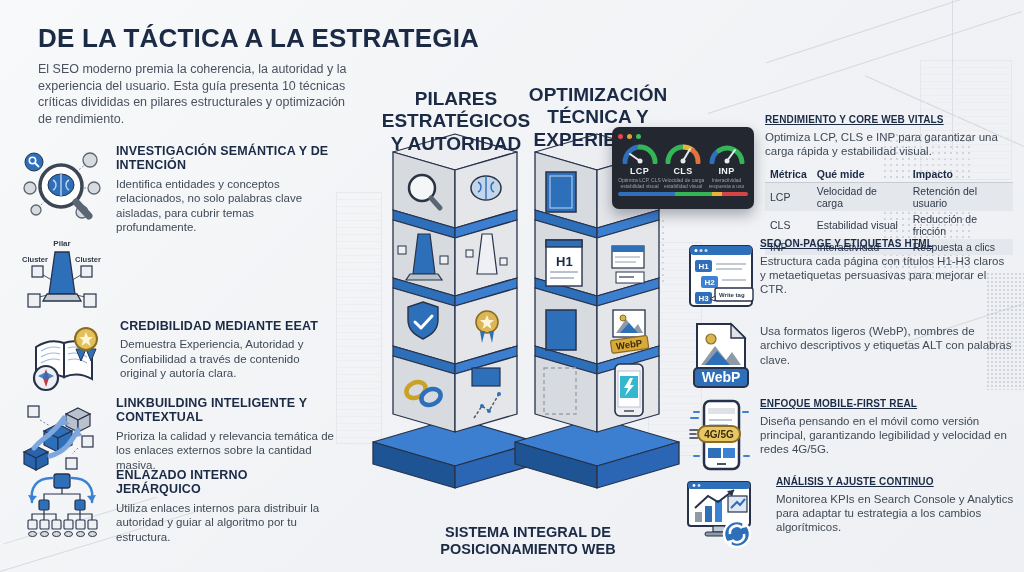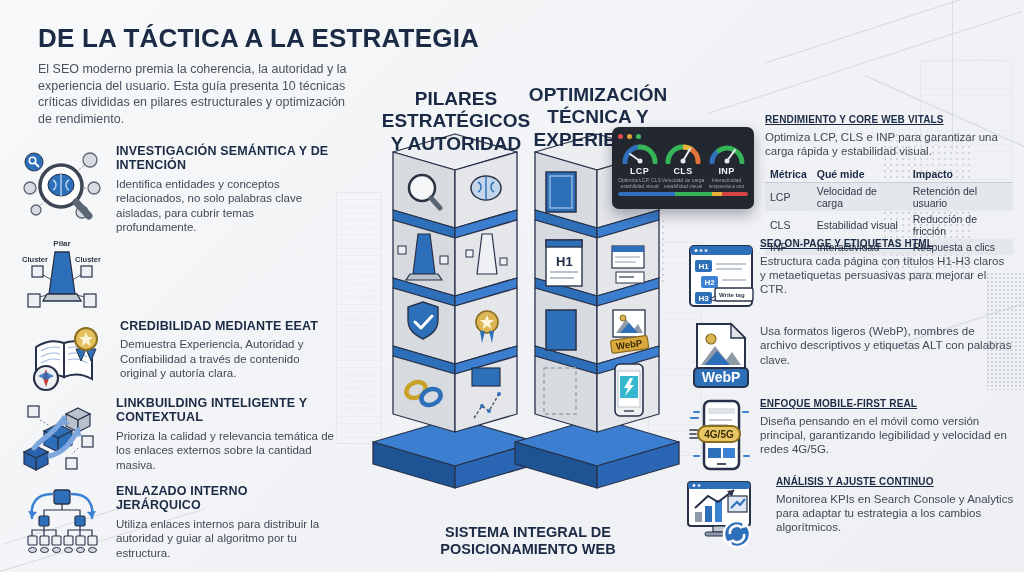--- a/index.html
+++ b/index.html
@@ -195,21 +195,21 @@
             <path d="M58,52 L52,58"></path>
         </g>
       </svg>
     </div>
     <div class="l-text">
       <div class="item-title">LINKBUILDING INTELIGENTE Y CONTEXTUAL</div>
       <div class="item-body">Prioriza la calidad y relevancia temática de los enlaces externos sobre la cantidad masiva.</div>
     </div>
   </div>
 
-  <div class="l-item" style="top:468px;margin-top:16px;">
+  <div class="l-item" style="top:468px;">
     <div class="l-icon">
       <svg width="84" height="84" viewBox="0 0 84 84">
         <g stroke="#27324a" stroke-width="1.2" fill="none">
           <path d="M42,20 V26 M42,26 H24 V32 M42,26 H60 V32"></path>
           <path d="M24,42 V46 M24,46 H12 V52 M24,46 H24 V52 M24,46 H36 V52"></path>
           <path d="M60,42 V46 M60,46 H48 V52 M60,46 H60 V52 M60,46 H72 V52"></path>
         </g>
         <rect x="34" y="6" width="16" height="14" rx="2.5" fill="#2e6fba" stroke="#27324a" stroke-width="1.3"></rect>
         <rect x="19" y="32" width="10" height="10" rx="1.5" fill="#2e6fba" stroke="#27324a" stroke-width="1.2"></rect>
         <rect x="55" y="32" width="10" height="10" rx="1.5" fill="#2e6fba" stroke="#27324a" stroke-width="1.2"></rect>

